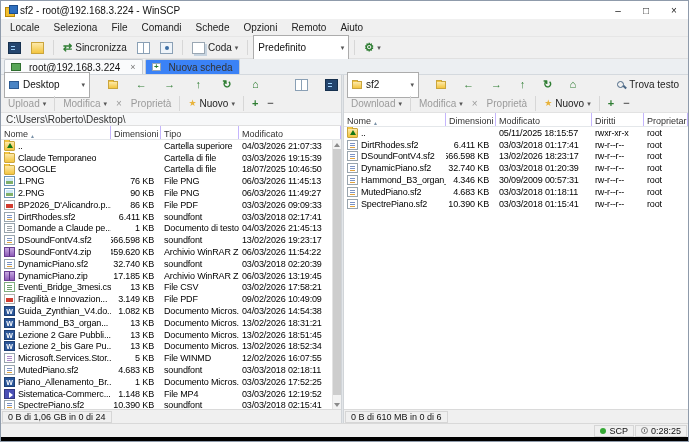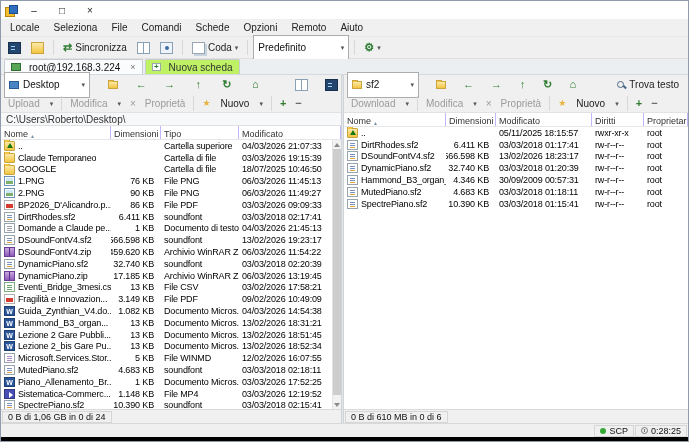--- a/index.html
+++ b/index.html
@@ -30,21 +30,21 @@
   .ti-eye::before{content:"";position:absolute;left:4px;top:3px;width:4px;height:4px;border-radius:50%;background:#3c6ea5}
   .ti-queue{background:#fff;border:1px solid #9aa7b3;box-shadow:2px 2px 0 #c6d3df}
   .glyph{font-size:11px;line-height:1;color:#2e7d32;font-weight:bold}
   .caret{font-size:7px;color:#555;line-height:1}
   .combo{height:26px;background:#fff;border:1px solid #acacac;display:flex;align-items:center;gap:4px;padding:0 4px;white-space:nowrap}
   .combo .caret{margin-left:auto}
   .tlabel{color:#222;white-space:nowrap;padding:0 3px}
   
   .tabbar{height:16px;display:flex;align-items:flex-end;background:#eceff2;border-bottom:1px solid #d4d9de;padding-left:3px}
   .tab{height:15px;display:flex;align-items:center;gap:8px;padding:0 6px;background:#fafbfc;border:1px solid #c6ccd2;border-bottom:none;border-radius:2px 2px 0 0;margin-right:2px}
-  .tab.newtab{background:#bef264;color:#333}
+  .tab.newtab{background:#3b82f6;color:#333}
   .tab-ico{width:10px;height:8px;background:#57a557;border:1px solid #2f6f2f;flex:none}
   .newtab-ico{width:9px;height:8px;background:#fff;border:1px solid #9aa7b3;position:relative;flex:none}
   .newtab-ico::before{content:"+";position:absolute;left:1.5px;top:-2.5px;color:#2e7d32;font-size:8px;font-weight:bold}
   .tab-close{color:#777;font-size:9px;padding-left:2px}
   
   .main{flex:1;display:flex;min-height:0}
   .panel{display:flex;flex-direction:column;min-width:0;background:#f0f0f0}
   .panel.left{width:340px;flex:none}
   .splitter{width:3px;background:#e3e6e9;border-left:1px solid #d0d4d8;border-right:1px solid #d0d4d8;flex:none}
   .panel.right{flex:1}
@@ -53,21 +53,21 @@
   .nbtn{width:16px;height:16px;display:flex;align-items:center;justify-content:center;border-radius:2px}
   .spacer{flex:1}
   .mini-monitor{width:10px;height:8px;background:#4a84c4;border:1px solid #2c5a92;flex:none}
   .mini-folder{width:10px;height:8px;background:linear-gradient(#fde9a9,#f3c53f);border:1px solid #caa53d;position:relative;flex:none}
   .mini-folder::before{content:"";position:absolute;top:-2px;left:-1px;width:4px;height:1px;background:#f3c53f;border:1px solid #caa53d;border-bottom:none}
   .mag{width:10px;height:10px;position:relative;flex:none}
   .mag::before{content:"";position:absolute;left:1px;top:1px;width:5px;height:5px;border:1.5px solid #4a6785;border-radius:50%}
   .mag::after{content:"";position:absolute;left:6.5px;top:6.5px;width:3.5px;height:1.5px;background:#4a6785;transform:rotate(45deg)}
   .find-btn{height:16px;display:flex;align-items:center;gap:3px;padding:0 5px;border:1px solid transparent;color:#222;white-space:nowrap}
   .panel-tools{height:19px;display:flex;align-items:center;gap:1px;padding:0 3px;border-bottom:1px solid #e2e2e2}
-  .tool{height:16px;display:flex;align-items:center;gap:10px;padding:0 4px;white-space:nowrap;color:#222}
+  .tool{height:16px;display:flex;align-items:center;gap:3px;padding:0 4px;white-space:nowrap;color:#222}
   .tool.disabled{color:#9b9b9b}
   .star{color:#e8b33c;font-size:9px;line-height:1}
   .plus{color:#2e7d32;font-weight:bold;font-size:11px}
   .minus{color:#666;font-weight:bold;font-size:11px}
   .pathbar{height:13px;display:flex;align-items:center;background:#f7f8f9;border-bottom:1px solid #e0e0e0;padding:0 5px;color:#333;white-space:nowrap;overflow:hidden}
   
   .grid-header{height:14px;background:#fff;border-bottom:1px solid #e4e7ea;font-size:9px;color:#333}
   .lgrid{display:grid;grid-template-columns:110px 50px 78px 1fr}
   .rgrid{display:grid;grid-template-columns:102px 50px 96px 52px 1fr}
   .hcell{display:flex;align-items:flex-end;gap:2px;padding:0 3px;border-right:1px solid #c4b5fd;overflow:hidden;white-space:nowrap;text-overflow:ellipsis}
@@ -117,20 +117,21 @@
   .clock::before{content:"";position:absolute;left:2.5px;top:1px;width:1px;height:2.5px;background:#777}
   .black-strip{height:4px;background:#000;flex:none}
 </style>
 </head>
 <body>
 
 <div class="window">
 
   <div class="titlebar">
     <span class="app-icon"></span>
+    <span class="title">sf2 - root@192.168.3.224 - WinSCP</span>
     <span class="winbtn">–</span>
     <span class="winbtn">□</span>
     <span class="winbtn">×</span>
   </div>
 
   <div class="menubar">
     <span class="menu-item">Locale</span>
     <span class="menu-item">Seleziona</span>
     <span class="menu-item">File</span>
     <span class="menu-item">Comandi</span>

